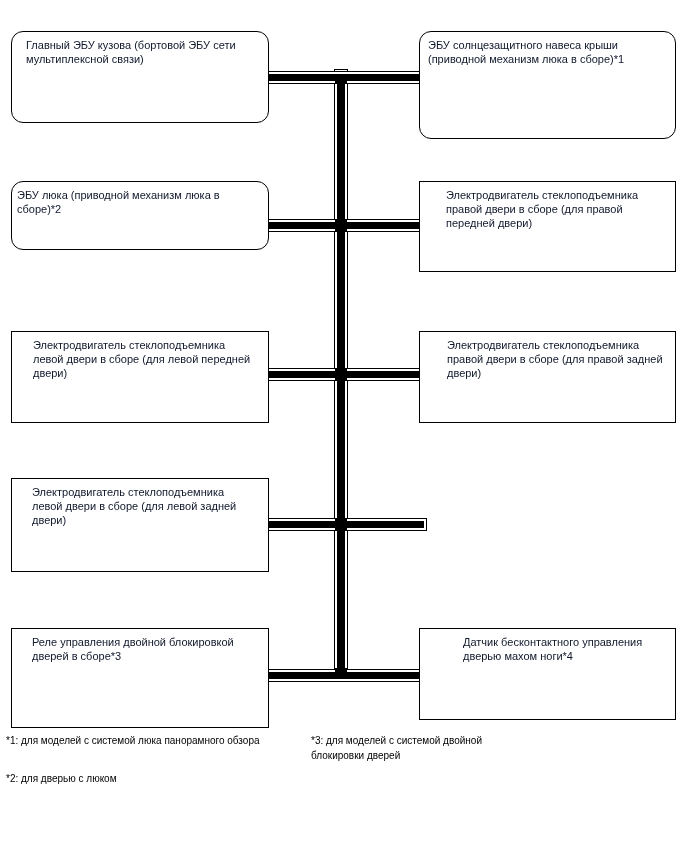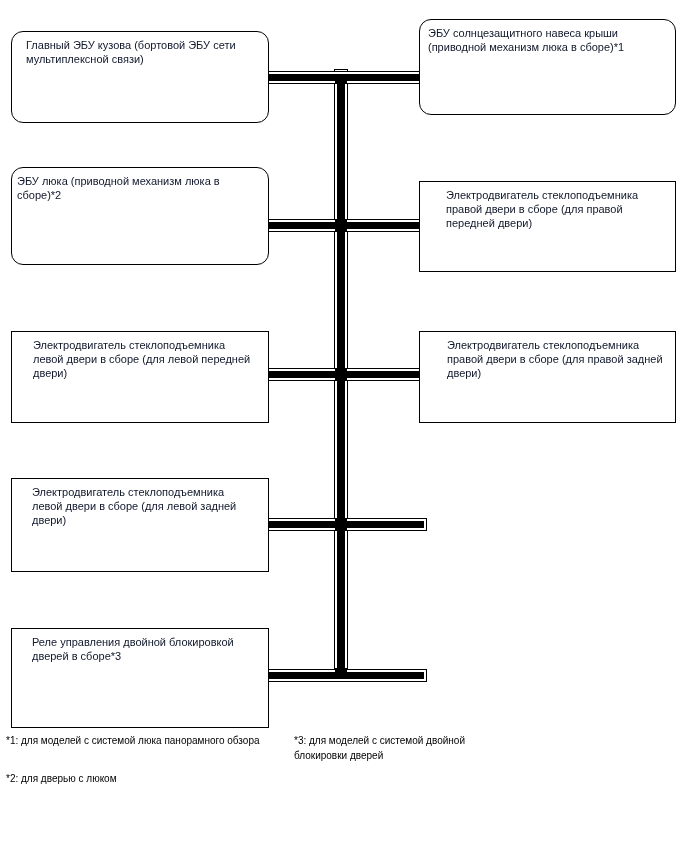--- a/index.html
+++ b/index.html
@@ -86,52 +86,56 @@
   <div class="patch" style="top:74px;height:10px"></div>
   <div class="patch" style="top:219px;height:13px"></div>
   <div class="patch" style="top:368px;height:13px"></div>
   <div class="patch" style="top:518px;height:13px"></div>
   <div class="patch" style="top:668px;height:11px"></div>
 
   <div class="node rounded col-l" style="top:31px;height:92px">
     <span class="lbl" style="padding-left:14px">Главный ЭБУ кузова (бортовой ЭБУ сети
 мультиплексной связи)</span>
   </div>
-  <div class="node rounded col-l" style="top:167px;height:98px">
+  <div class="node rounded col-l" style="top:181px;height:69px">
     <span class="lbl" style="padding-left:5px">ЭБУ люка (приводной механизм люка в
 сборе)*2</span>
   </div>
   <div class="node col-l" style="top:331px;height:92px">
     <span class="lbl" style="padding-left:21px">Электродвигатель стеклоподъемника
 левой двери в сборе (для левой передней
 двери)</span>
   </div>
   <div class="node col-l" style="top:478px;height:94px">
     <span class="lbl" style="padding-left:20px">Электродвигатель стеклоподъемника
 левой двери в сборе (для левой задней
 двери)</span>
   </div>
   <div class="node col-l" style="top:628px;height:100px">
     <span class="lbl" style="padding-left:20px">Реле управления двойной блокировкой
 дверей в сборе*3</span>
   </div>
 
-  <div class="node rounded col-r" style="top:19px;height:96px">
+  <div class="node rounded col-r" style="top:31px;height:108px">
     <span class="lbl" style="padding-left:8px">ЭБУ солнцезащитного навеса крыши
 (приводной механизм люка в сборе)*1</span>
   </div>
   <div class="node col-r" style="top:181px;height:91px">
     <span class="lbl" style="padding-left:26px">Электродвигатель стеклоподъемника
 правой двери в сборе (для правой
 передней двери)</span>
   </div>
   <div class="node col-r" style="top:331px;height:92px">
     <span class="lbl" style="padding-left:27px">Электродвигатель стеклоподъемника
 правой двери в сборе (для правой задней
 двери)</span>
   </div>
+  <div class="node col-r" style="top:628px;height:92px">
+    <span class="lbl" style="padding-left:43px">Датчик бесконтактного управления
+дверью махом ноги*4</span>
+  </div>
 
   <div class="fnote" style="left:6px;top:733px">*1: для моделей с системой люка панорамного обзора</div>
   <div class="fnote" style="left:6px;top:771px">*2: для дверью с люком</div>
-  <div class="fnote" style="left:294px;top:733px">*3: для моделей с системой двойной
+  <div class="fnote" style="left:311px;top:733px">*3: для моделей с системой двойной
 блокировки дверей</div>
 
 </div>
 
 </body></html>

